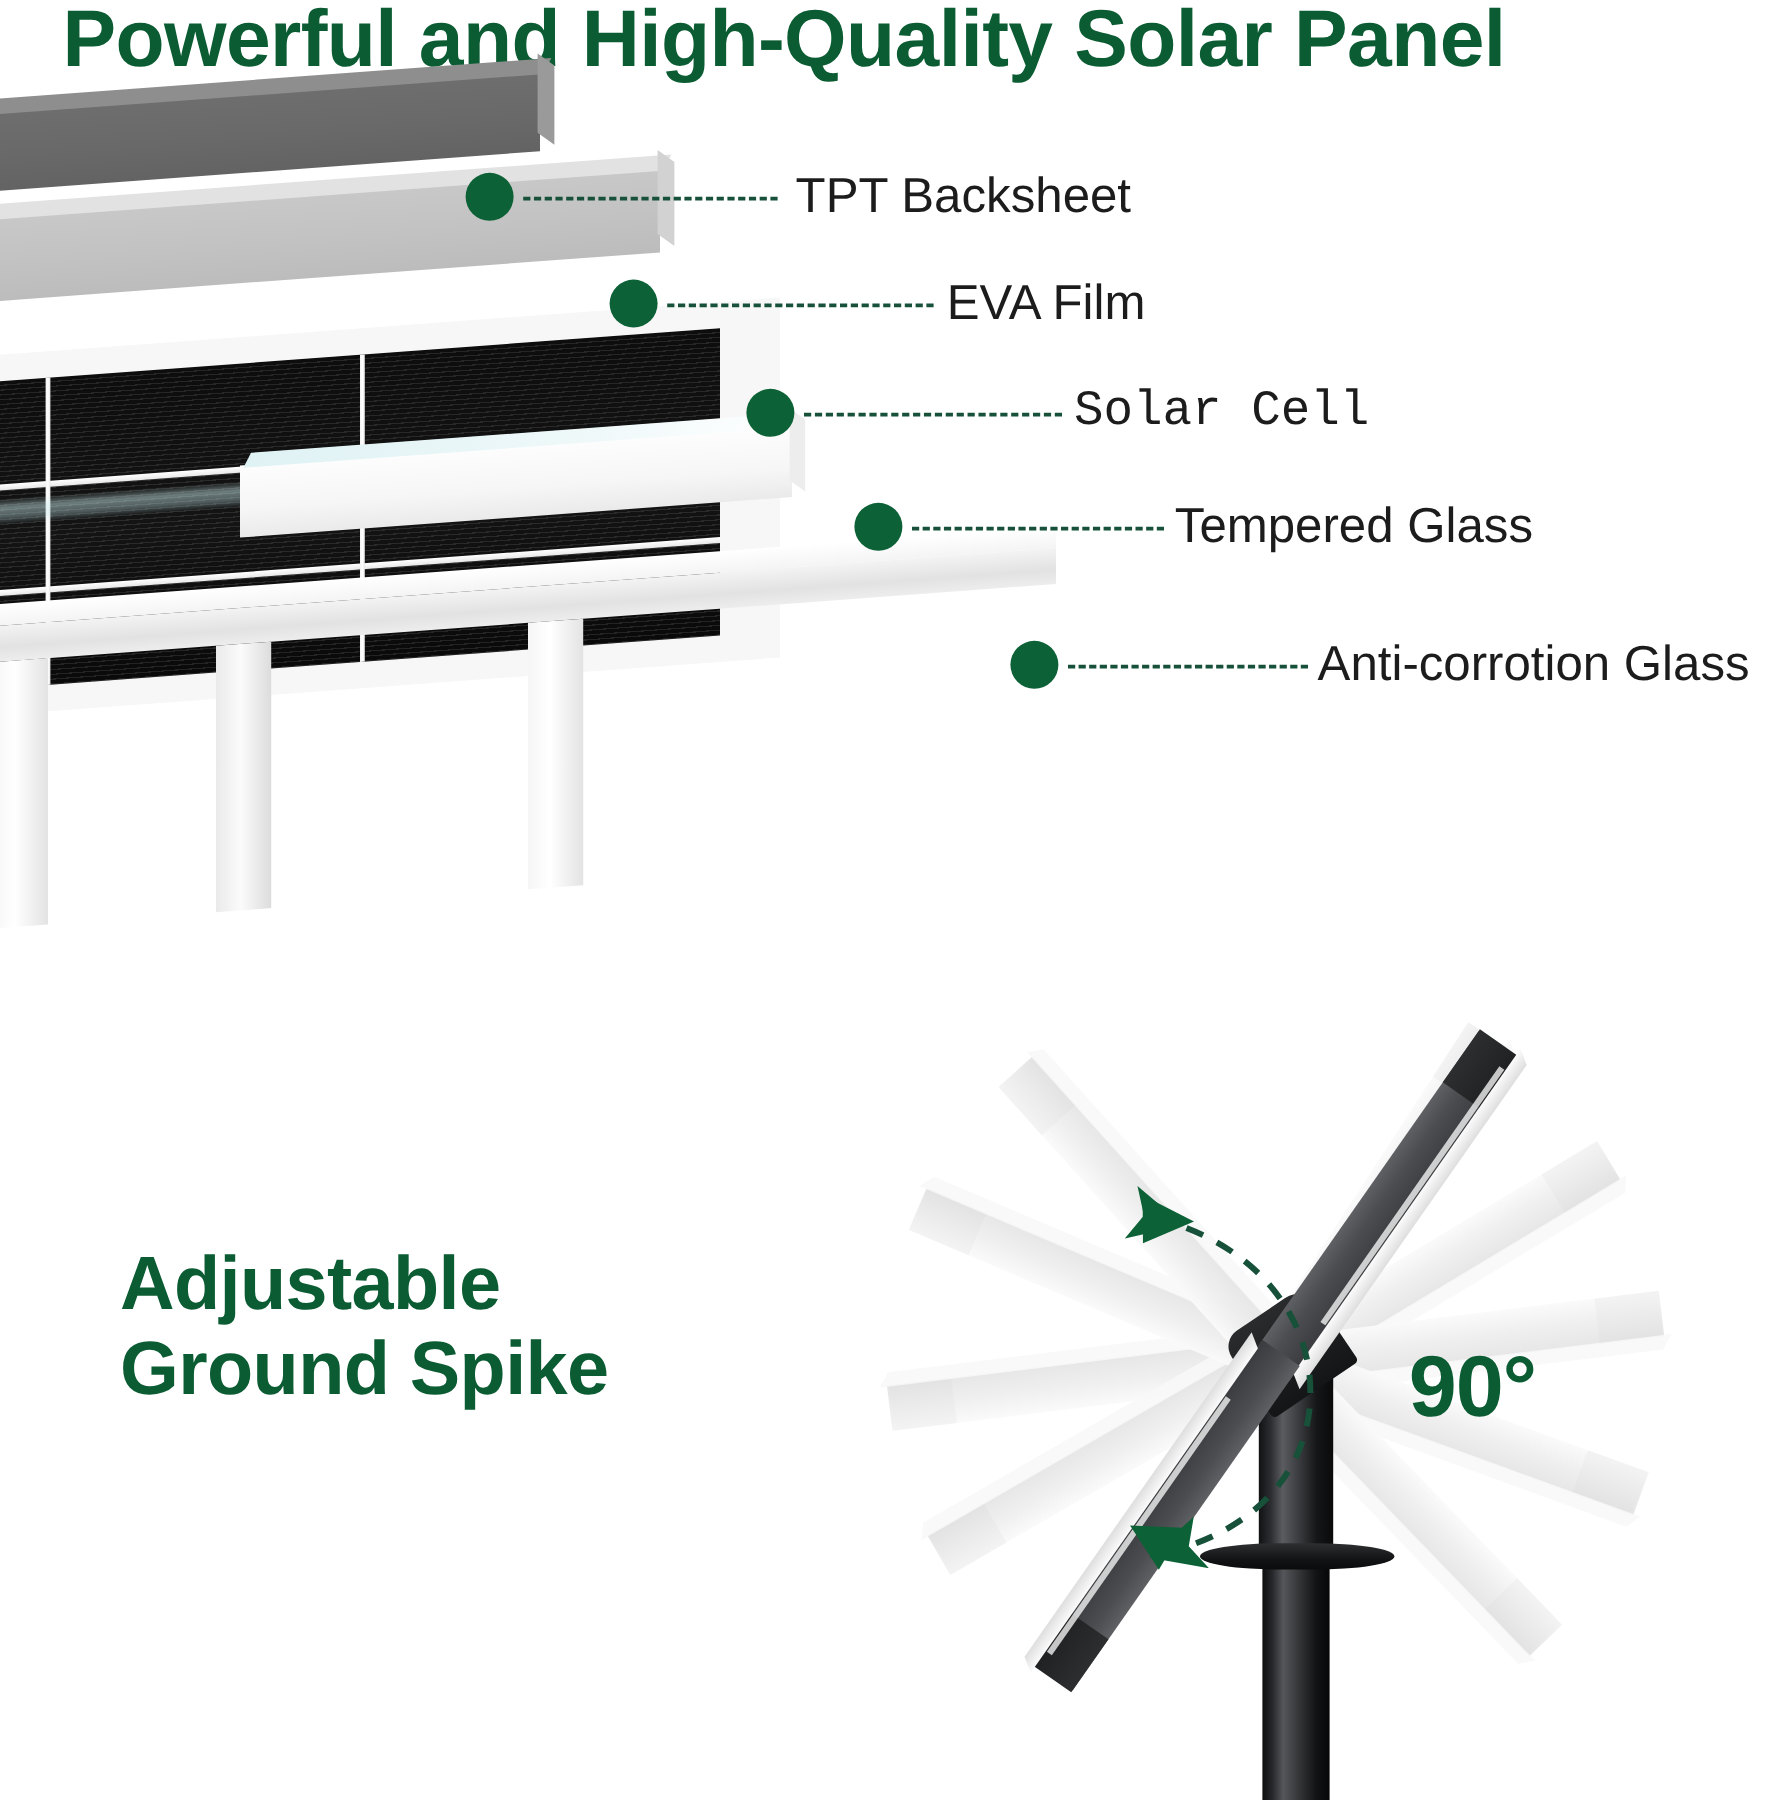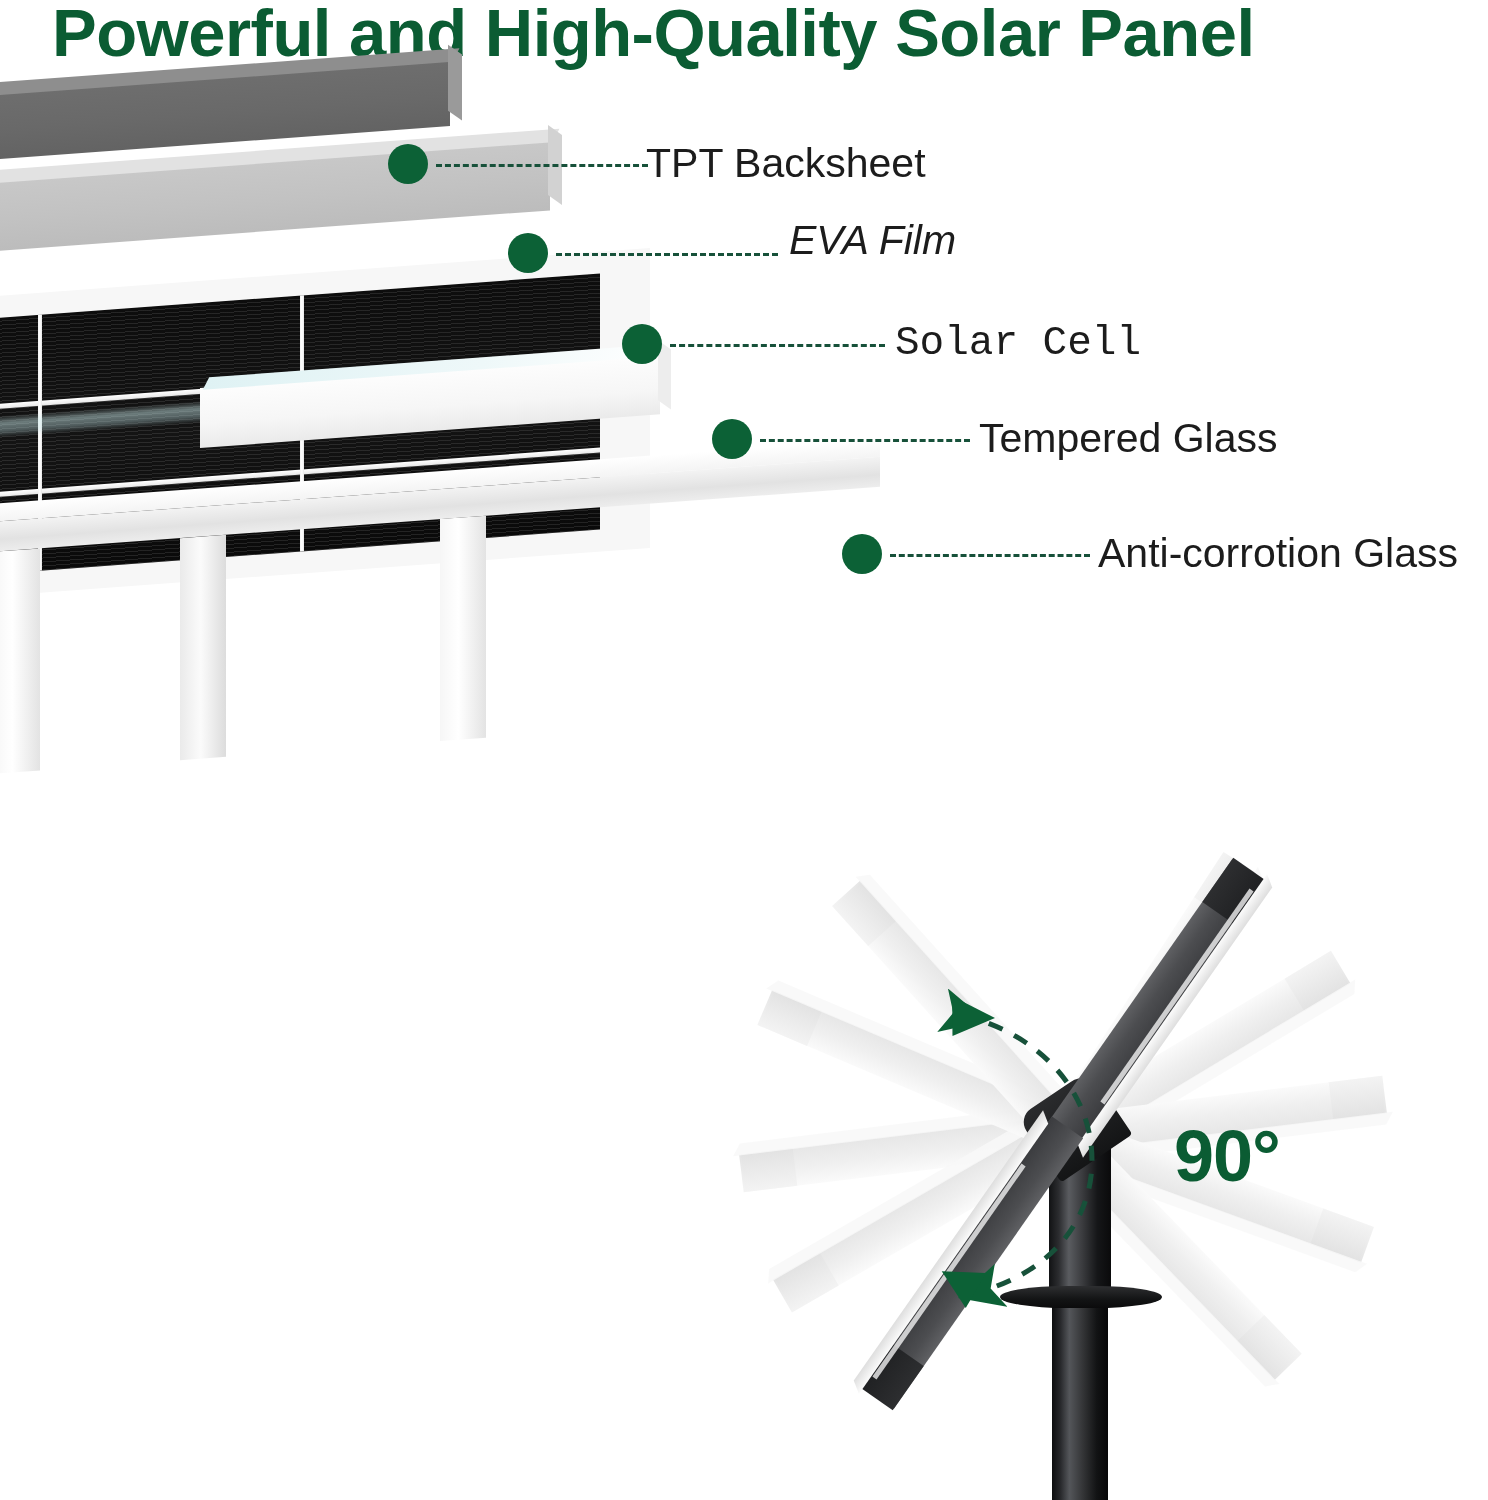--- a/index.html
+++ b/index.html
@@ -441,47 +441,51 @@
       <div class="rail-face"></div>
       <div class="leg" style="left:374px;"></div>
       <div class="leg inner" style="left:560px;"></div>
       <div class="leg" style="left:820px;"></div>
     </div>
   </div>
 
   <div class="callout" style="left:0; top:0;">
     <div class="dot" style="left:388px; top:144px;"></div>
     <div class="lead" style="left:436px; top:164px; width:212px;"></div>
-    <div class="label" style="left:646px; top:143px;">TPT Backsheet</div>
+    <div class="label" style="left:663px; top:143px;">TPT Backsheet</div>
   </div>
 
   <div class="callout" style="left:0; top:0;">
     <div class="dot" style="left:508px; top:233px;"></div>
     <div class="lead" style="left:556px; top:253px; width:222px;"></div>
-    <div class="label" style="left:789px; top:220px;font-style:italic;">EVA Film</div>
+    <div class="label" style="left:789px; top:232px;">EVA Film</div>
   </div>
 
   <div class="callout" style="left:0; top:0;">
     <div class="dot" style="left:622px; top:324px;"></div>
     <div class="lead" style="left:670px; top:344px; width:215px;"></div>
     <div class="label" style="left:895px; top:323px;font-family:Liberation Mono, monospace;">Solar Cell</div>
   </div>
 
   <div class="callout" style="left:0; top:0;">
     <div class="dot" style="left:712px; top:419px;"></div>
     <div class="lead" style="left:760px; top:439px; width:210px;"></div>
     <div class="label" style="left:979px; top:418px;">Tempered Glass</div>
   </div>
 
   <div class="callout" style="left:0; top:0;">
     <div class="dot" style="left:842px; top:534px;"></div>
     <div class="lead" style="left:890px; top:554px; width:200px;"></div>
     <div class="label" style="left:1098px; top:533px;">Anti-corrotion Glass</div>
   </div>
 
+  <div class="spike-title">
+    <div>Adjustable</div>
+    <div>Ground Spike</div>
+  </div>
 
   <div class="spike-stage">
 
     <div class="arm ghost" style="transform:rotate(173deg);">
       <div class="body"></div>
       <div class="cap"></div>
       <div class="edge"></div>
     </div>
     <div class="arm ghost" style="transform:rotate(150deg);">
       <div class="body"></div>

